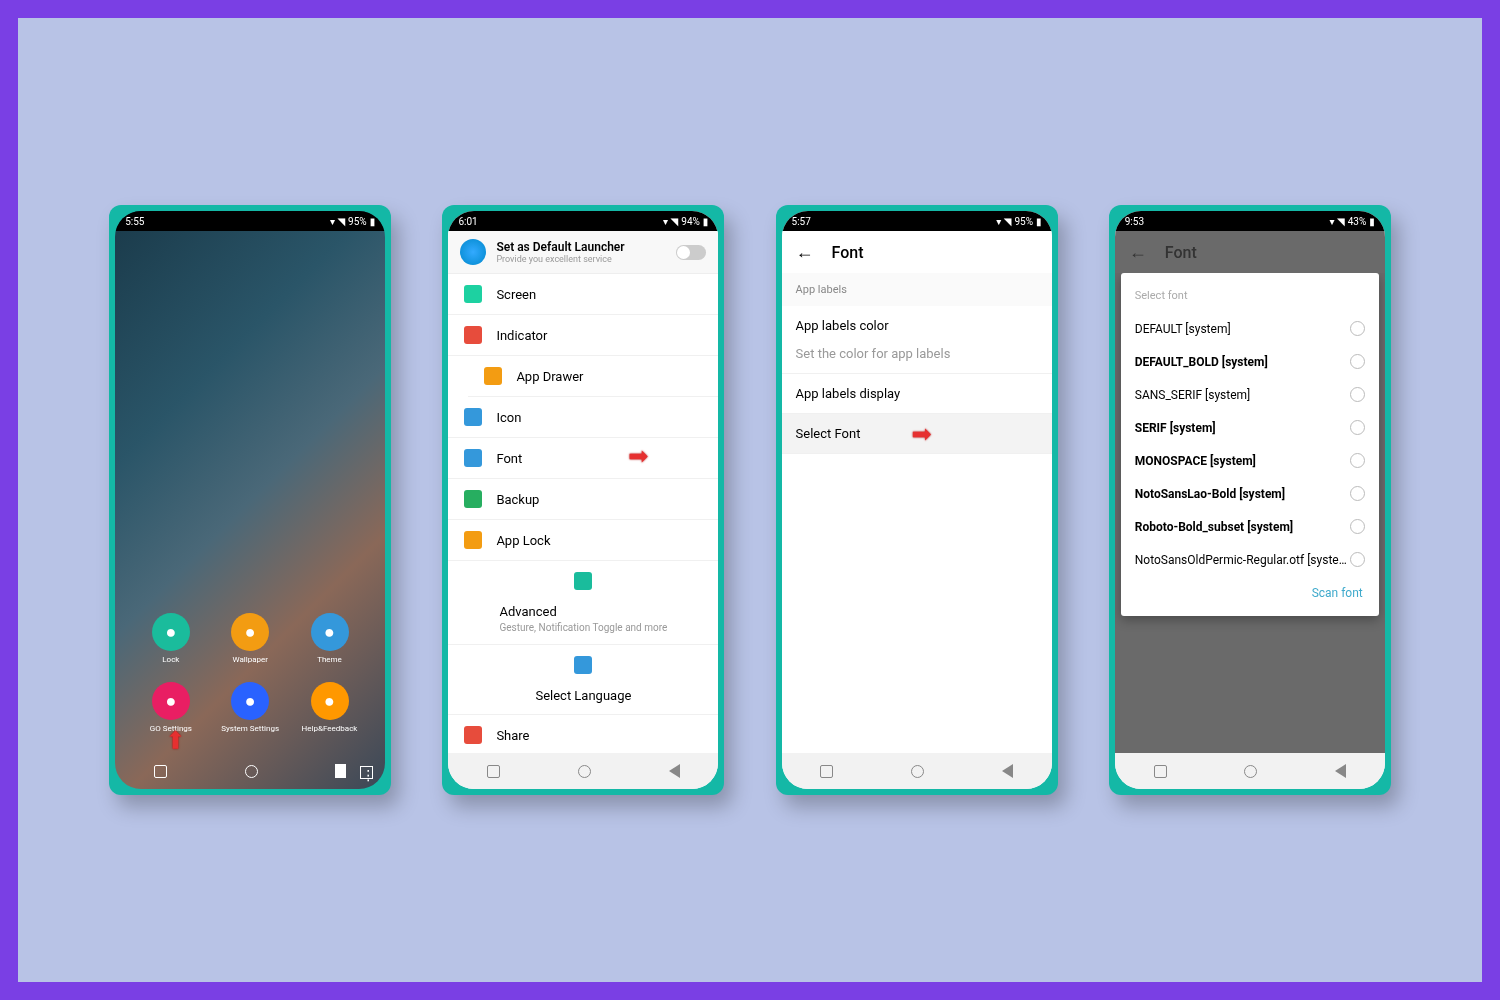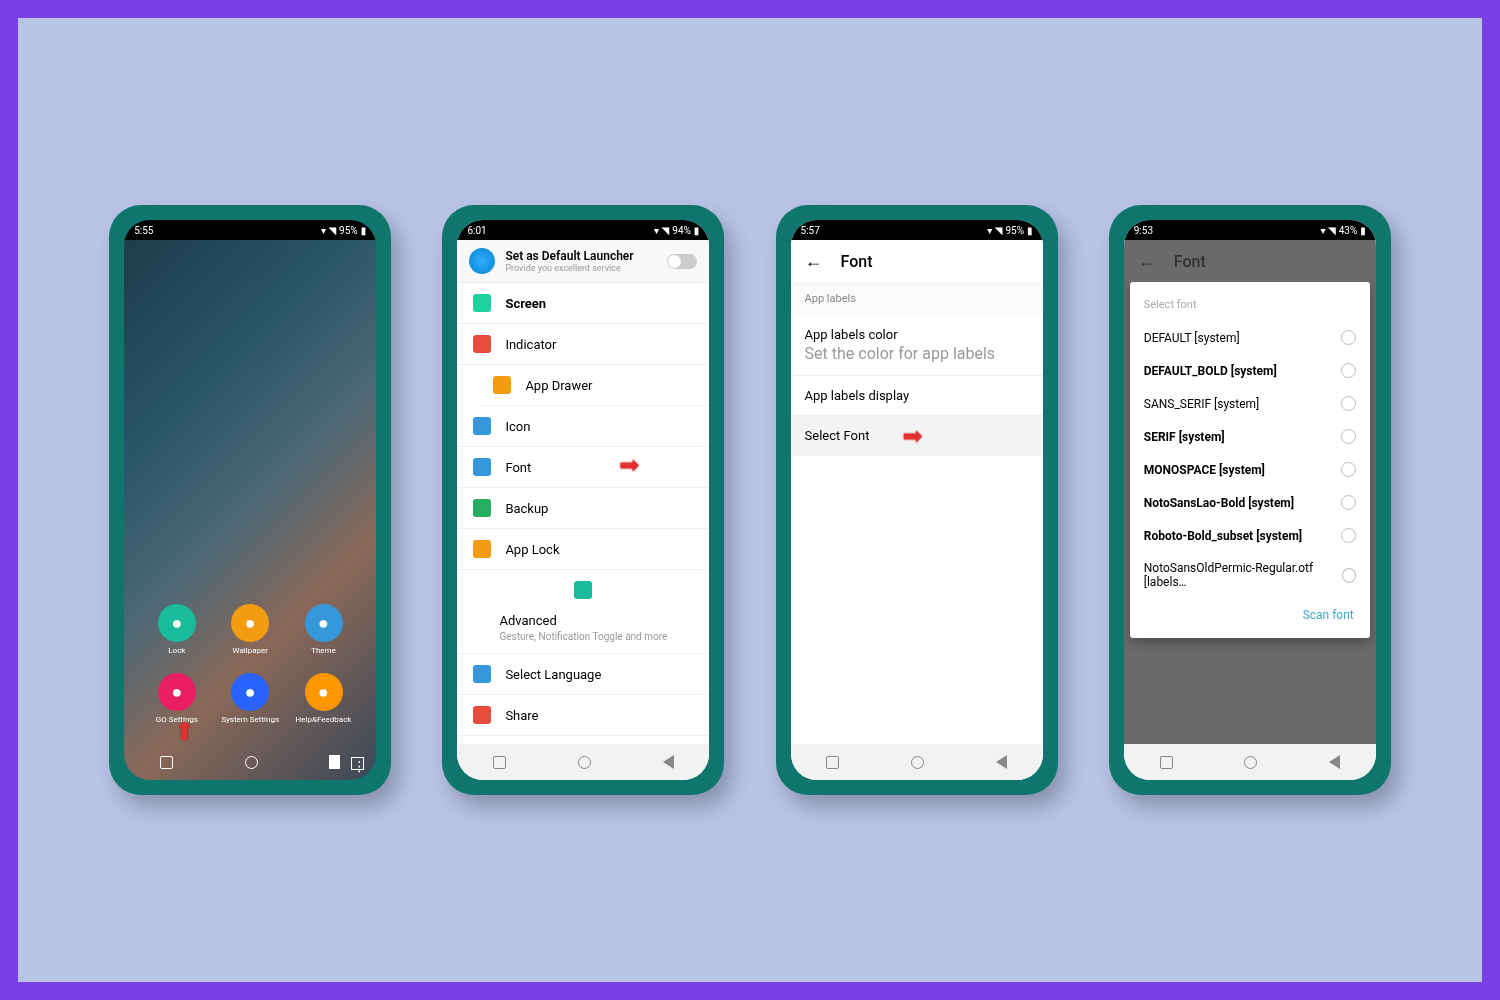--- a/index.html
+++ b/index.html
@@ -1,18 +1,18 @@
 <!DOCTYPE html>
 <html><head>
 <meta charset="utf-8">
 <style>
 *{box-sizing:border-box;margin:0;padding:0;font-family:-apple-system,Roboto,Arial,sans-serif}
 body{width:1500px;height:1000px;background:#7a3fe4;padding:18px}
 .canvas{width:100%;height:100%;background:#b8c3e6;display:flex;justify-content:space-evenly;align-items:center;padding:0 40px}
-.phone{width:282px;height:590px;background:#0f766e;border-radius:32px;padding:15px;box-shadow:8px 12px 20px rgba(0,0,0,.25);position:relative}
+.phone{width:282px;height:590px;background:#14b8a6;border-radius:12px;padding:6px;box-shadow:8px 12px 20px rgba(0,0,0,.25);position:relative}
 .screen{width:100%;height:100%;border-radius:26px;overflow:hidden;position:relative;background:#fff;display:flex;flex-direction:column}
 .sbar{height:20px;background:#000;color:#fff;font-size:10px;display:flex;align-items:center;padding:0 10px;justify-content:space-between}
 .sbar .r{display:flex;gap:3px;align-items:center}
 .nav{height:36px;background:#f2f2f2;display:flex;justify-content:space-around;align-items:center;margin-top:auto}
 .nav span{width:13px;height:13px;border:1.5px solid #888;display:inline-block}
 .nav .sq{border-radius:2px}
 .nav .ci{border-radius:50%}
 .nav .tr{width:0;height:0;border:none;border-top:7px solid transparent;border-bottom:7px solid transparent;border-right:11px solid #888}
 .p1 .screen{background:linear-gradient(135deg,#1a3a4a 0%,#2a5568 30%,#4a6878 50%,#8a6858 70%,#3a4858 100%)}
 .p1 .nav{background:transparent}
@@ -30,21 +30,21 @@
 .row .ic{width:18px;height:18px;border-radius:3px;flex-shrink:0}
 .row .tx .st{font-size:10px;color:#999;margin-top:3px}
 .bnr{display:flex;align-items:center;padding:8px 12px;gap:10px;background:#f8f8f8;border-bottom:1px solid #eee}
 .bnr .ic{width:26px;height:26px;border-radius:50%;background:radial-gradient(circle,#3af,#08c);flex-shrink:0}
 .bnr .tx{flex:1;font-size:12px;font-weight:600}
 .bnr .tx .st{font-size:9px;color:#999;font-weight:400}
 .tog{width:30px;height:15px;background:#ccc;border-radius:8px;position:relative}
 .tog::after{content:"";width:13px;height:13px;background:#fff;border-radius:50%;position:absolute;top:1px;left:1px}
 .sec{padding:10px 14px;font-size:11px;color:#888;background:#fafafa}
 .li{padding:12px 14px;font-size:13px;border-bottom:1px solid #f0f0f0;cursor:pointer}
-.li .st{font-size:16px;color:#999;margin-top:2px}
+.li .st{font-size:13px;color:#999;margin-top:13px}
 .li.sel{background:#f3f3f3}
 .p4 .body{background:#6a6a6a;flex:1;position:relative}
 .p4 .hdr{background:#6a6a6a;color:#333}
 .dlg{position:absolute;left:6px;right:6px;top:0;background:#fff;border-radius:3px;box-shadow:0 4px 12px rgba(0,0,0,.3);padding:6px 0}
 .dlg .dt{font-size:11px;color:#aaa;padding:10px 14px}
 .opt{display:flex;align-items:center;justify-content:space-between;padding:9px 14px;font-size:12px;cursor:pointer}
 .opt .rd{width:15px;height:15px;border:1.5px solid #bbb;border-radius:50%}
 .opt.b{font-weight:700}
 .scan{text-align:right;padding:10px 16px;color:#3faacc;font-size:12px;cursor:pointer}
 .body{flex:1;overflow:hidden;background:#fff}
@@ -105,21 +105,21 @@
 <div class="body">
 <div class="bnr">
  <span class="ic"></span>
  <div class="tx">
               <div>Set as Default Launcher</div>
   <div class="st">Provide you excellent service</div>
             </div>
  <div class="tog"></div>
 </div>
 <div id="p2list">
-            <div class="row" style="position: relative; font-weight: bold;">
+            <div class="row" style="position: relative;">
               <span class="ic" style="background:#1dd1a1"></span>
               <div class="tx">
                 <div>Screen</div>
               </div>
             </div>
             <div class="row" style="position: relative;">
               <span class="ic" style="background:#e74c3c"></span>
               <div class="tx">
                 <div>Indicator</div>
               </div>
@@ -155,21 +155,21 @@
                 <div>App Lock</div>
               </div>
             </div>
             <div class="row" style="position: relative; flex-direction: column;">
               <span class="ic" style="background:#1abc9c"></span>
               <div class="tx">
                 <div>Advanced</div>
                 <div class="st">Gesture, Notification Toggle and more</div>
               </div>
             </div>
-            <div class="row" style="position: relative;">
+            <div class="row" style="position: relative; flex-direction: column;">
               <span class="ic" style="background:#3498db"></span>
               <div class="tx">
                 <div>Select Language</div>
               </div>
             </div>
             <div class="row" style="position: relative;">
               <span class="ic" style="background:#e74c3c"></span>
               <div class="tx">
                 <div>Share</div>
               </div>
@@ -260,21 +260,21 @@
               </div>
               <div class="opt b">
                 <span>NotoSansLao-Bold [system]</span>
                 <span class="rd"></span>
               </div>
               <div class="opt b">
                 <span>Roboto-Bold_subset [system]</span>
                 <span class="rd"></span>
               </div>
               <div class="opt">
-                <span>NotoSansOldPermic-Regular.otf [labels…</span>
+                <span>NotoSansOldPermic-Regular.otf [syste…</span>
                 <span class="rd"></span>
               </div>
             </div>
  <div class="scan">Scan font</div>
 </div>
 </div>
 <div class="nav">
  <span class="sq"></span>
  <span class="ci"></span>
  <span class="tr"></span>

